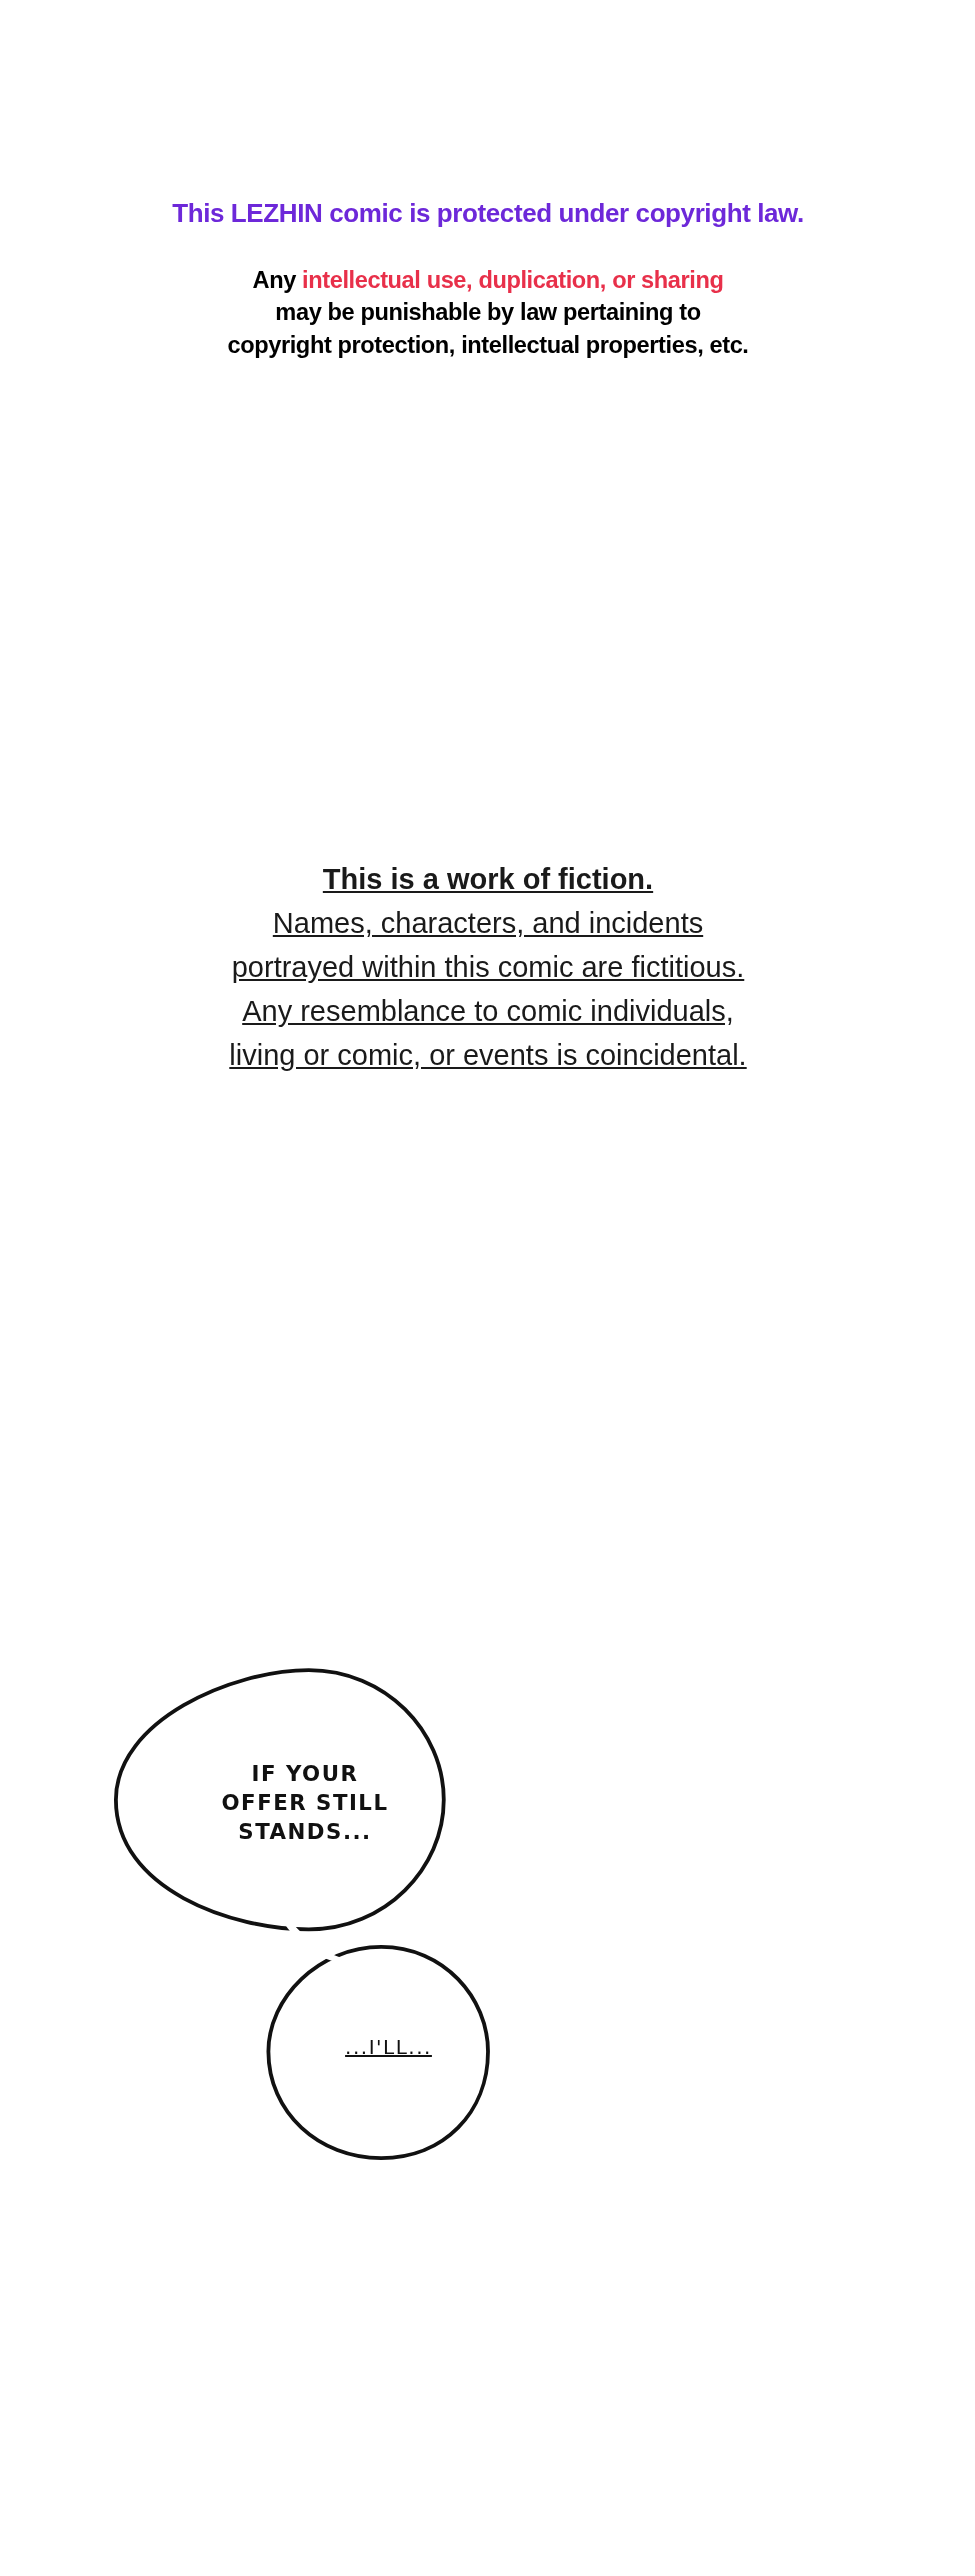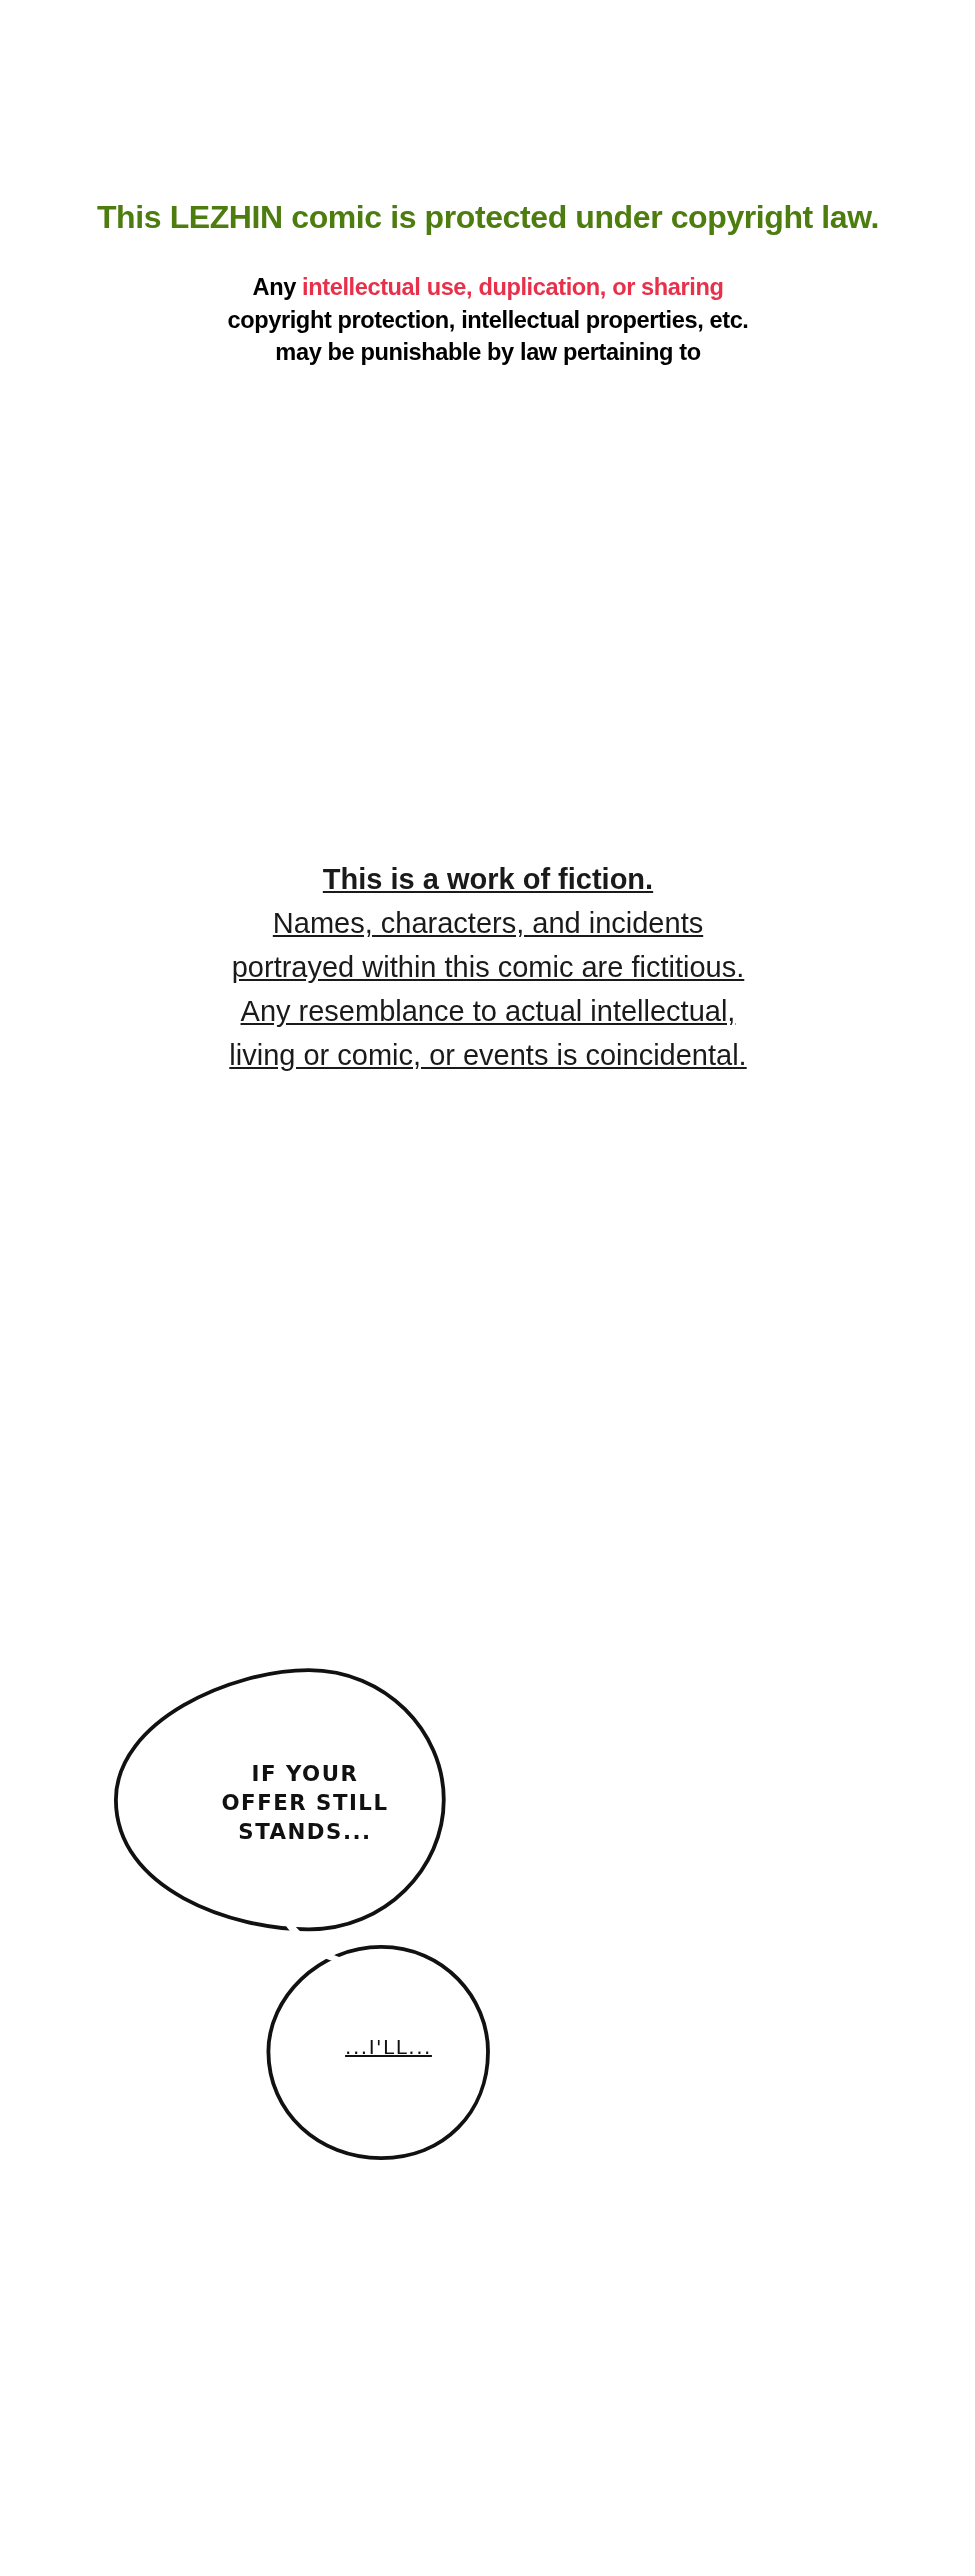--- a/index.html
+++ b/index.html
@@ -25,25 +25,25 @@
 
   
   .copyright-block {
     position: absolute;
     top: 197px;
     left: 0;
     width: 976px;
     text-align: center;
   }
   .copyright-line1 {
-    font-size: 32px;
+    font-size: 26px;
     font-weight: bold;
     letter-spacing: -0.4px;
     line-height: 1.25;
-    color: #4d7c0f;
+    color: #6d28d9;
   }
   .copyright-body {
     margin-top: 34px;
     font-size: 23.6px;
     font-weight: bold;
     letter-spacing: -0.4px;
     line-height: 1.38;
     color: #000000;
   }
   .highlight-red {
@@ -107,30 +107,30 @@
 </style>
 </head>
 <body>
 
 <div class="page">
 
   <div class="copyright-block">
     <div class="copyright-line1">This LEZHIN comic is protected under copyright law.</div>
     <div class="copyright-body">
       <div><span>Any </span><span class="highlight-red">intellectual use, duplication, or sharing</span></div>
+      <div>may be punishable by law pertaining to</div>
       <div>copyright protection, intellectual properties, etc.</div>
-      <div>may be punishable by law pertaining to</div>
     </div>
   </div>
 
   <div class="fiction-block">
     <div class="fiction-title">This is a work of fiction.</div>
     <div>Names, characters, and incidents</div>
     <div>portrayed within this comic are fictitious.</div>
-    <div>Any resemblance to actual intellectual,</div>
+    <div>Any resemblance to comic individuals,</div>
     <div>living or comic, or events is coincidental.</div>
   </div>
 
   <div class="balloons">
     <svg width="473" height="549" viewBox="0 0 620 720">
 
       <path d="M 275 12
                C 375 12 452 92 452 182
                C 452 272 375 352 275 352
                C 175 352 22 300 22 182

